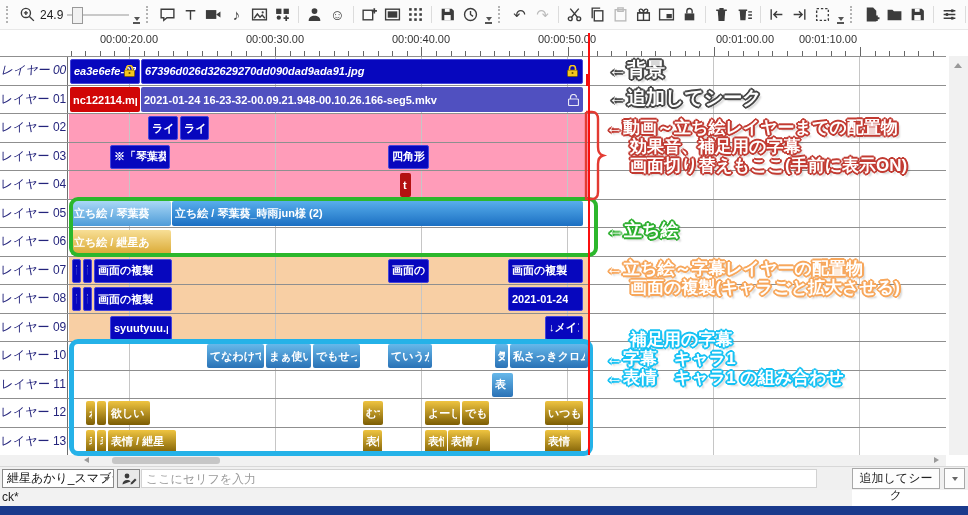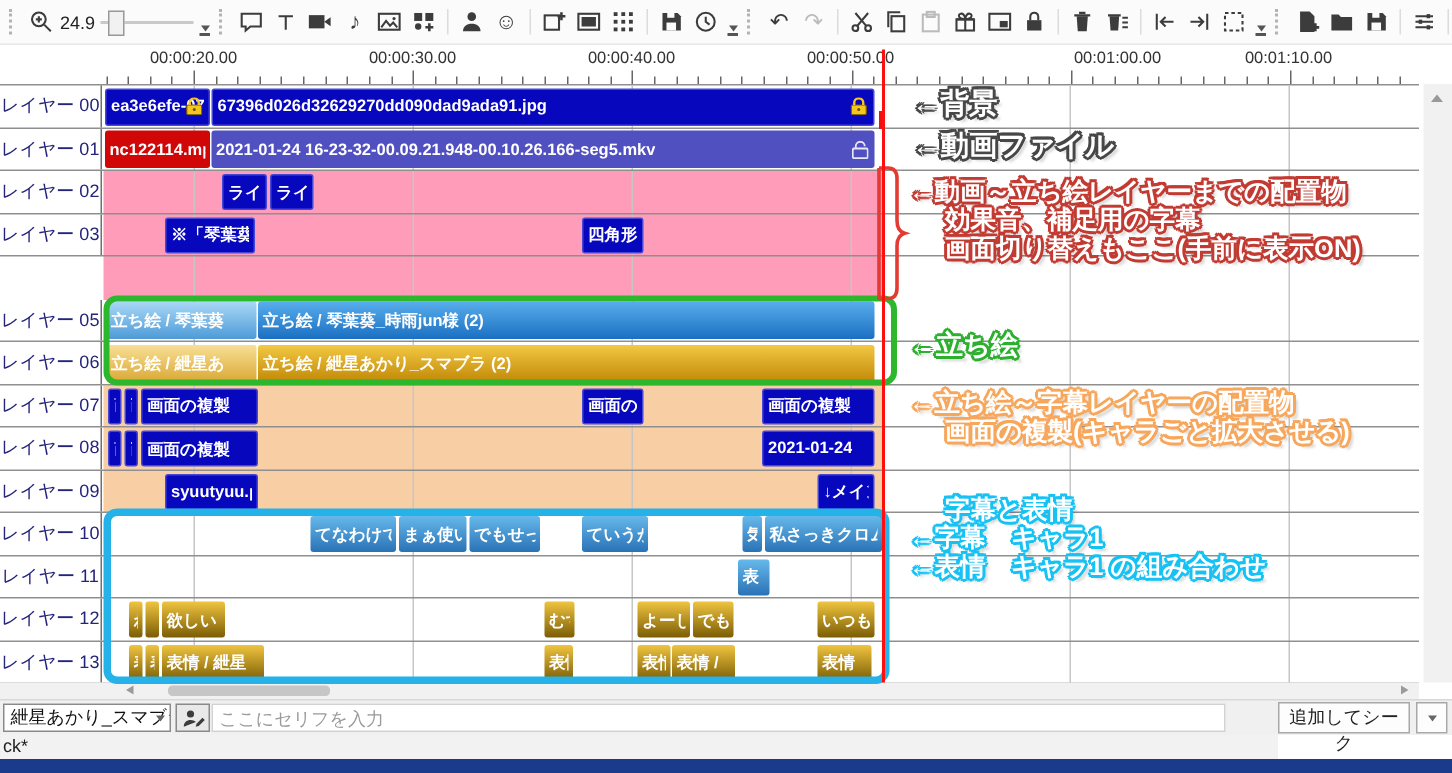--- a/index.html
+++ b/index.html
@@ -326,21 +326,21 @@
     <span class="tdivider"></span>
   </div>
 
 <div id="ruler">
   <div id="rtick"></div>
 <span class="rlabel" style="left: 129px;">00:00:20.00</span>
     <span class="rlabel" style="left: 275px;">00:00:30.00</span>
     <span class="rlabel" style="left: 421px;">00:00:40.00</span>
     <span class="rlabel" style="left: 567px;">00:00:50.00</span>
     <span class="rlabel" style="left: 713px; margin-left: 32px;">00:01:00.00</span>
-    <span class="rlabel" style="left: 859px;">00:01:10.00</span>
+    <span class="rlabel" style="left: 828px;">00:01:10.00</span>
     <span class="tick minor" style="left: 70.5px;"></span>
     <span class="tick minor" style="left: 85.12px;"></span>
     <span class="tick minor" style="left: 99.74px;"></span>
     <span class="tick minor" style="left: 114.36px;"></span>
     <span class="tick major" style="left: 128.98px;"></span>
     <span class="tick minor" style="left: 143.6px;"></span>
     <span class="tick minor" style="left: 158.22px;"></span>
     <span class="tick minor" style="left: 172.84px;"></span>
     <span class="tick minor" style="left: 187.46px;"></span>
     <span class="tick minor" style="left: 202.08px;"></span>
@@ -398,21 +398,21 @@
 
 <div id="rows">
     <div class="region" style="left: 68.5px; top: 57px; width: 519px; height: 85.5px; background: rgb(255, 156, 185);"></div>
     <div class="region" style="left: 68.5px; top: 199.5px; width: 519px; height: 85.5px; background: rgb(248, 207, 164);"></div>
     <div class="vgrid" style="left: 129px;"></div>
     <div class="vgrid" style="left: 275px;"></div>
     <div class="vgrid" style="left: 421px;"></div>
     <div class="vgrid" style="left: 567px;"></div>
     <div class="vgrid" style="left: 713px;"></div>
     <div class="vgrid" style="left: 859px;"></div>
-    <div class="row" style="top: 0px;">
+    <div class="row" style="top: 0px; font-style: italic;">
       <div class="rowlabel">レイヤー 00</div>
       <div class="clip c-navy" style="left: 70px; width: 70px; top: 1.5px; height: 25px;">
         <span>ea3e6efe-07</span>
         <span class="lk"><svg width="11" height="12" viewBox="0 0 11 12">
             <rect x="0.5" y="5" width="10" height="6.5" rx="1" fill="#f5c61e" stroke="#7a5d00" stroke-width="0.8"></rect>
             <path d="M2.5 5V3.5a3 3 0 0 1 6 0V5" fill="none" stroke="#f5c61e" stroke-width="1.6"></path>
             <circle cx="5.5" cy="8" r="1" fill="#6b5200"></circle>
           </svg></span>
       </div>
       <div class="clip c-navy" style="left: 141px; width: 442px; top: 1.5px; height: 25px;">
@@ -448,36 +448,39 @@
     </div>
     <div class="row" style="top: 85.5px;">
       <div class="rowlabel">レイヤー 03</div>
       <div class="clip c-navy" style="left: 110px; width: 60px; top: 2px; height: 24px;">
         <span>※「琴葉葵</span>
       </div>
       <div class="clip c-navy" style="left: 388px; width: 41px; top: 2px; height: 24px;">
         <span>四角形</span>
       </div>
     </div>
+    <div class="row" style="top: 114px;">
+      <div class="rowlabel">レイヤー 04</div>
+      <div class="clip c-darkred" style="left: 400px; width: 11px; top: 2px; height: 24px;">
+        <span>t</span>
+      </div>
+    </div>
     <div class="row" style="top: 142.5px;">
       <div class="rowlabel">レイヤー 05</div>
       <div class="clip c-blueA" style="left: 71px; width: 100px; top: 1.5px; height: 25px;">
         <span>立ち絵 / 琴葉葵</span>
       </div>
       <div class="clip c-blueB" style="left: 172px; width: 411px; top: 1.5px; height: 25px;">
         <span>立ち絵 / 琴葉葵_時雨jun様 (2)</span>
       </div>
     </div>
     <div class="row" style="top: 171px;">
       <div class="rowlabel">レイヤー 06</div>
       <div class="clip c-goldA" style="left: 71px; width: 100px; top: 1.5px; height: 25px;">
         <span>立ち絵 / 紲星あ</span>
-      </div>
-      <div class="clip c-goldB" style="left: 172px; width: 411px; top: 1.5px; height: 25px;">
-        <span>立ち絵 / 紲星あかり_スマブラ (2)</span>
       </div>
     </div>
     <div class="row" style="top: 199.5px;">
       <div class="rowlabel">レイヤー 07</div>
       <div class="clip c-navy" style="left: 72px; width: 9px; top: 2px; height: 24px;">
         <span>画</span>
       </div>
       <div class="clip c-navy" style="left: 83px; width: 9px; top: 2px; height: 24px;">
         <span>画</span>
       </div>
@@ -631,31 +634,31 @@
 <svg id="redbrace" width="24" height="94" viewBox="0 0 24 94" fill="none" stroke="#e33b32" stroke-width="2.4">
   <path d="M2 2v88"></path>
   <path d="M2 2h6q6 0 6 7v28q0 7 5 8.5q-5 1.5-5 8.5v28q0 7-6 7H2"></path>
 </svg>
 <div id="playhead" style="left: 588px;"></div>
 
 <div class="ann" style="left: 608px; top: 59px; font-size: 19px; --oc: #474747;">
     <div class="line">←背景</div>
   </div>
 <div class="ann" style="left: 608px; top: 87px; font-size: 19px; --oc: #474747;">
-    <div class="line">←動画ファイル</div>
+    <div class="line">←追加してシーク</div>
   </div>
 <div class="ann" style="left: 606px; top: 118px; font-size: 17px; --oc: #c23b32;">
     <div class="line">←動画～立ち絵レイヤーまでの配置物</div>
     <div class="line ind">効果音、補足用の字幕</div>
     <div class="line ind">画面切り替えもここ(手前に表示ON)</div>
   </div>
 <div class="ann" style="left: 606px; top: 220px; font-size: 18px; --oc: #2daf2f;">
     <div class="line">←立ち絵</div>
   </div>
 <div class="ann" style="left: 606px; top: 259px; font-size: 17px; --oc: #f7a75c;">
     <div class="line">←立ち絵～字幕レイヤーの配置物</div>
     <div class="line ind">画面の複製(キャラごと拡大させる)</div>
   </div>
 <div class="ann" style="left: 606px; top: 330px; font-size: 17px; --oc: #16c2f4;">
-    <div class="line ind">字幕と表情</div>
+    <div class="line ind">補足用の字幕</div>
     <div class="line">←字幕　キャラ1</div>
     <div class="line">←表情　キャラ1 の組み合わせ</div>
   </div>
 
 </body></html>

